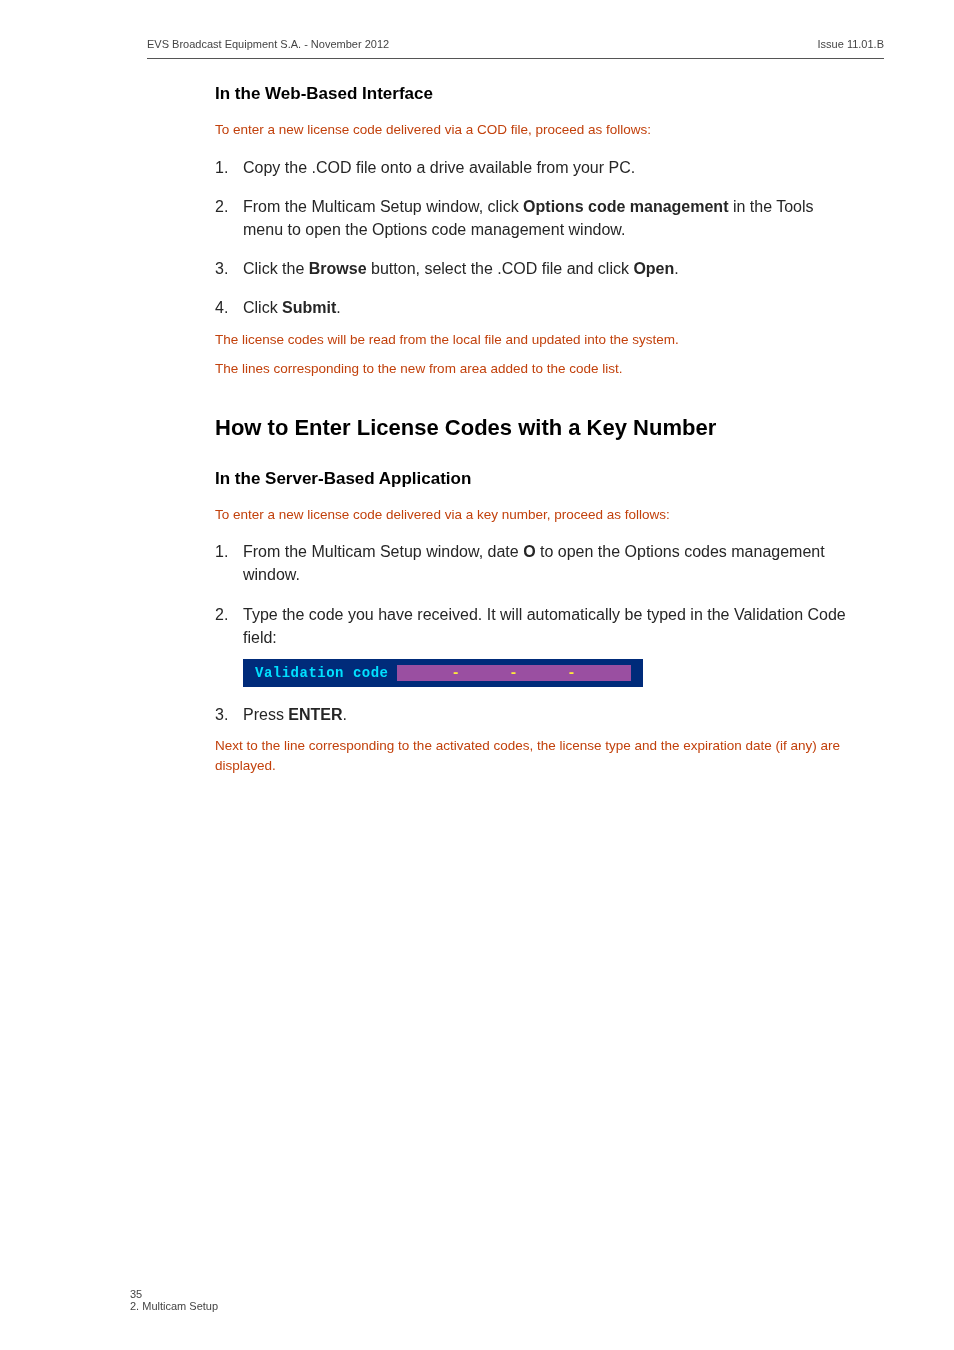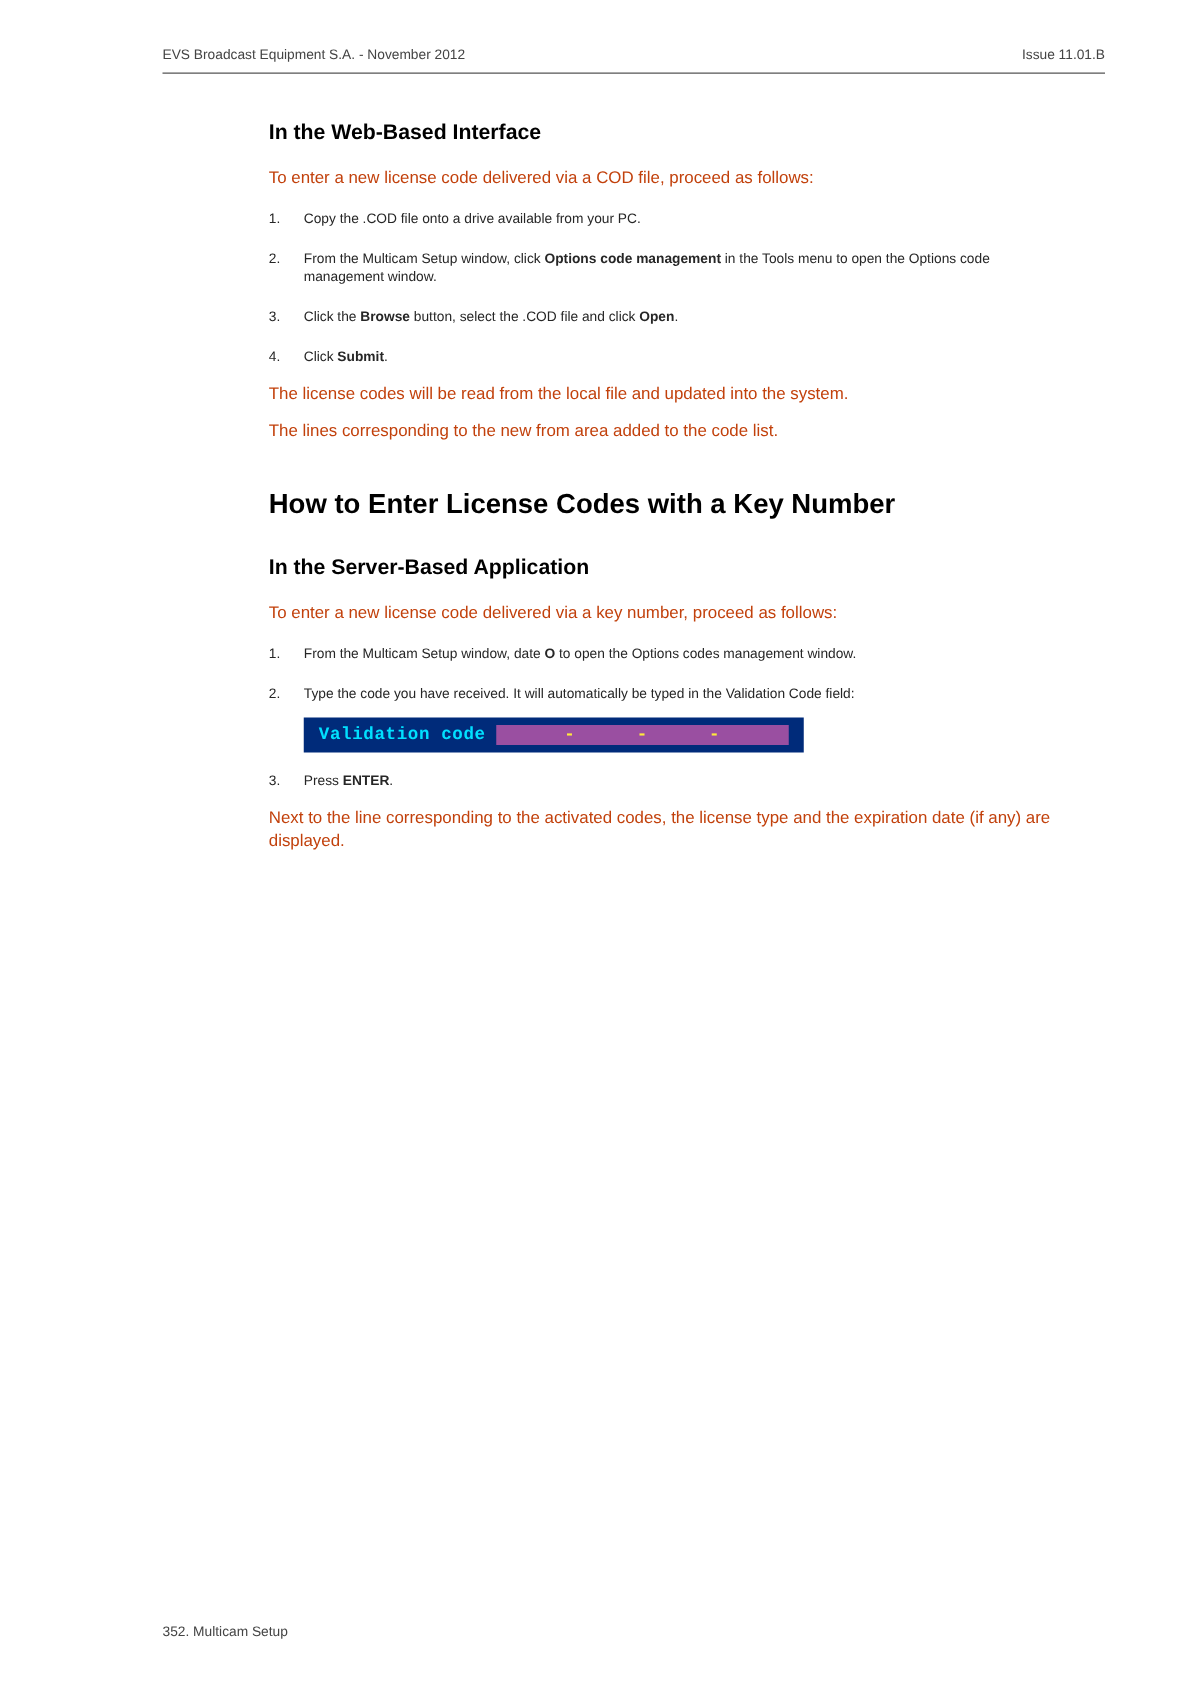--- a/index.html
+++ b/index.html
@@ -7,35 +7,35 @@
     font-family: Arial, Helvetica, sans-serif;
     background: #fff;
     width: 954px;
     height: 1350px;
     position: relative;
     color: #202020;
   }
   .header-bar {
     position: absolute;
     top: 0;
-    left: 0;
+    left: 17px;
     right: 0;
     padding: 38px 70px 8px 130px;
     display: flex;
     justify-content: space-between;
     font-size: 11px;
     color: #444;
     border-bottom: 1px solid #555;
     margin: 0 70px 0 130px;
     padding-left: 0;
     padding-right: 0;
   }
   .content {
     position: absolute;
-    top: 96px;
+    top: 84px;
     left: 215px;
     right: 100px;
   }
   h2 {
     font-size: 17px;
     font-weight: bold;
     margin-bottom: 16px;
     color: #000;
   }
   h1.section {
@@ -51,21 +51,21 @@
     color: #c2410c;
   }
   ol {
     list-style: none;
     counter-reset: li;
     margin: 0 0 10px 0;
     padding: 0;
   }
   ol li {
     counter-increment: li;
-    font-size: 11px;
+    font-size: 16px;
     line-height: 1.45;
     margin-bottom: 8px;
     padding-left: 28px;
     position: relative;
     color: #262626;
     margin-top: 16px;
   }
   ol li::before {
     content: counter(li) ".";
     position: absolute;
@@ -98,20 +98,21 @@
     align-items: center;
   }
   .footer {
     position: absolute;
     bottom: 38px;
     left: 130px;
     right: 77px;
     display: flex;
     font-size: 11px;
     color: #444;
+    flex-direction: column;
   }
 </style>
 </head>
 <body>
 
 <div class="header-bar">
   <span>EVS Broadcast Equipment S.A.  - November 2012</span>
   <span>Issue 11.01.B</span>
 </div>
 

